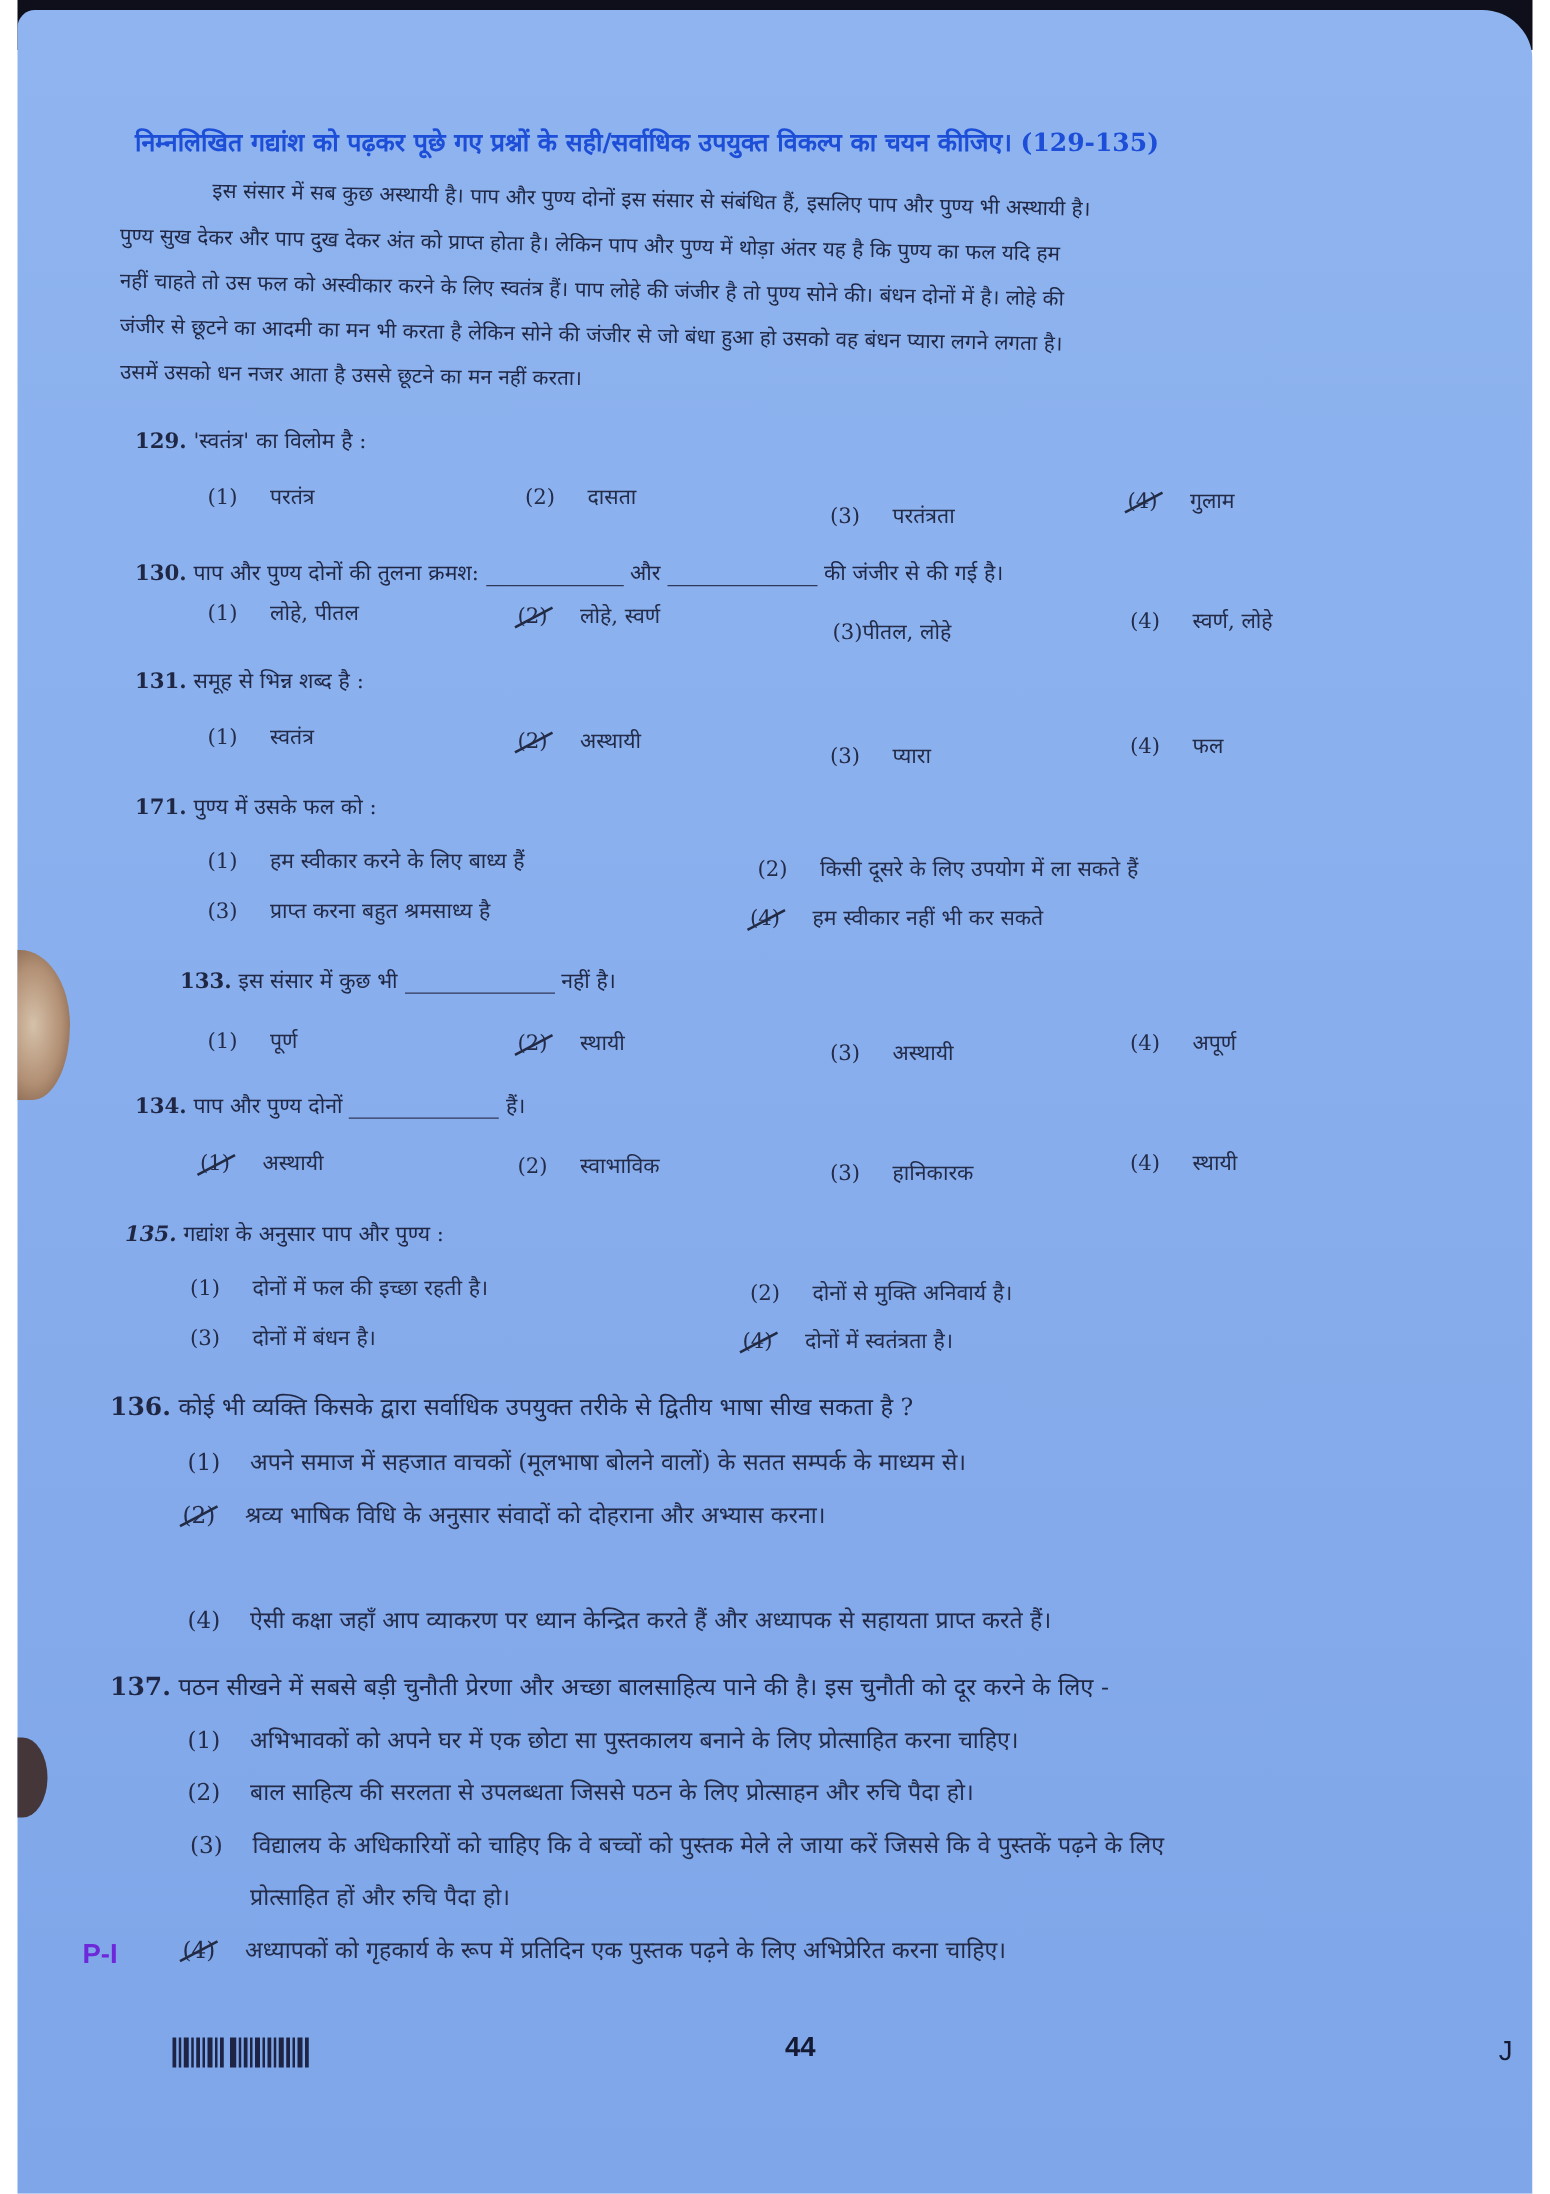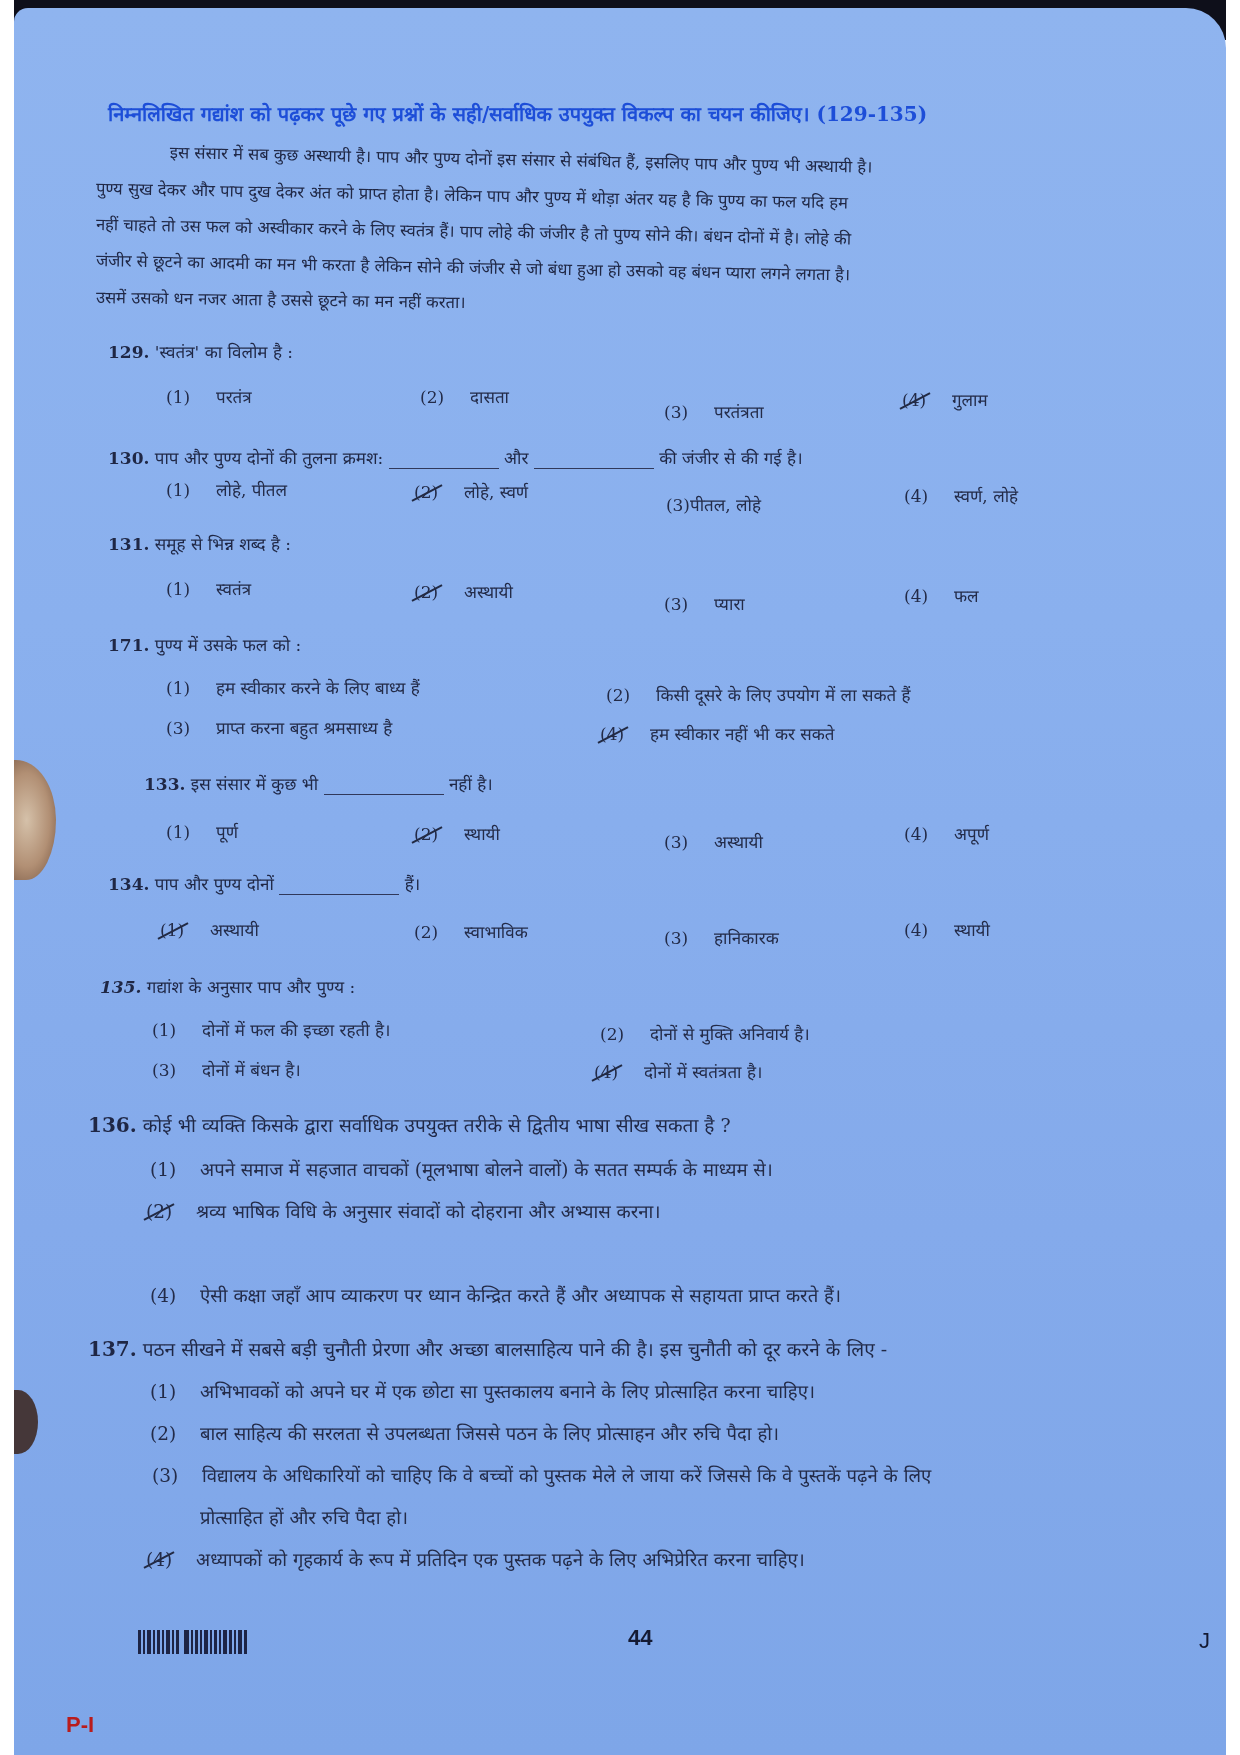--- a/index.html
+++ b/index.html
@@ -43,21 +43,21 @@
   .opt { font-size: 17px; color: #232b48; }
   .optnum { display: inline-block; width: 50px; }
   .ticked { position: relative; display: inline-block; width: 50px; }
   .tick-mark {
     position: absolute; left: -4px; top: 10px; width: 34px; height: 2px; background: #222a44;
     transform: rotate(-28deg);
   }
   .blank { display: inline-block; border-bottom: 1.5px solid #30385a; vertical-align: bottom; height: 14px; }
   .big-q { font-size: 19px; }
   .big-opt { font-size: 18.5px; }
-  .footer-code { left: 66px; top: 1712px; font-family: "Liberation Sans", sans-serif; font-weight: bold; font-size: 22px; color: #b91c1c; }
+  .footer-code { left: 66px; top: 1550px; font-family: "Liberation Sans", sans-serif; font-weight: bold; font-size: 22px; color: #6d28d9; }
   .barcode { left: 138px; top: 1630px; height: 24px; display: flex; gap: 2px; }
   .barcode span { display: inline-block; background: #1d2445; height: 24px; }
   .page-num { left: 628px; top: 1625px; font-family: "Liberation Sans", sans-serif; font-weight: bold; font-size: 22px; color: #141a33; }
   .set-code { left: 1199px; top: 1628px; font-family: "Liberation Sans", sans-serif; font-size: 22px; color: #141a33; }
 </style>
 </head>
 <body>
 
 <div class="dark-top"></div>
 <div class="paper"></div>

